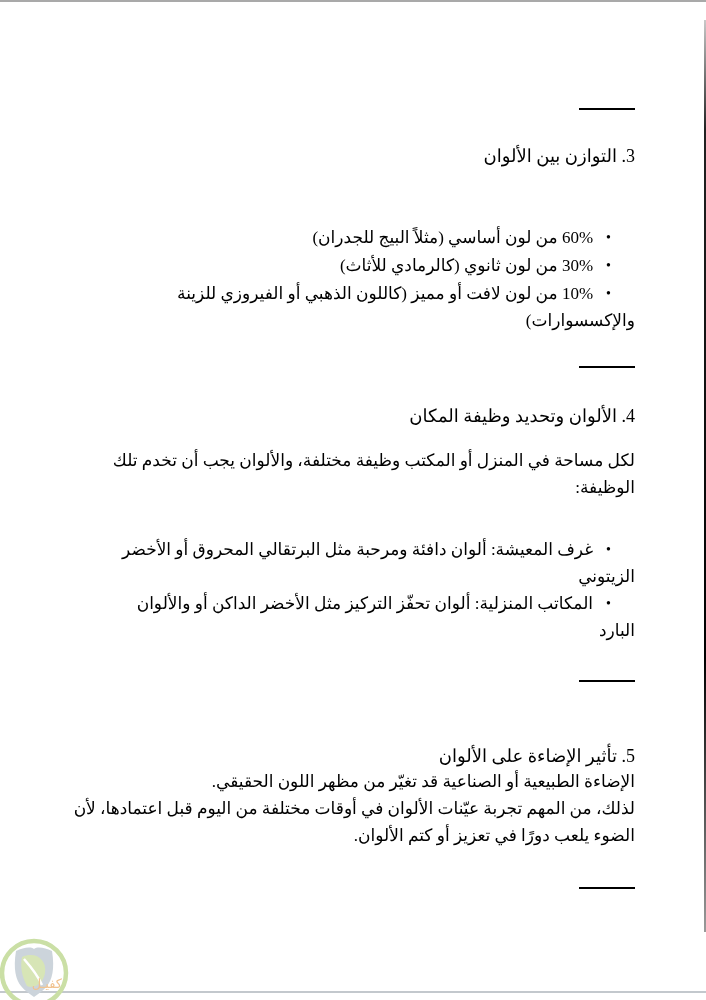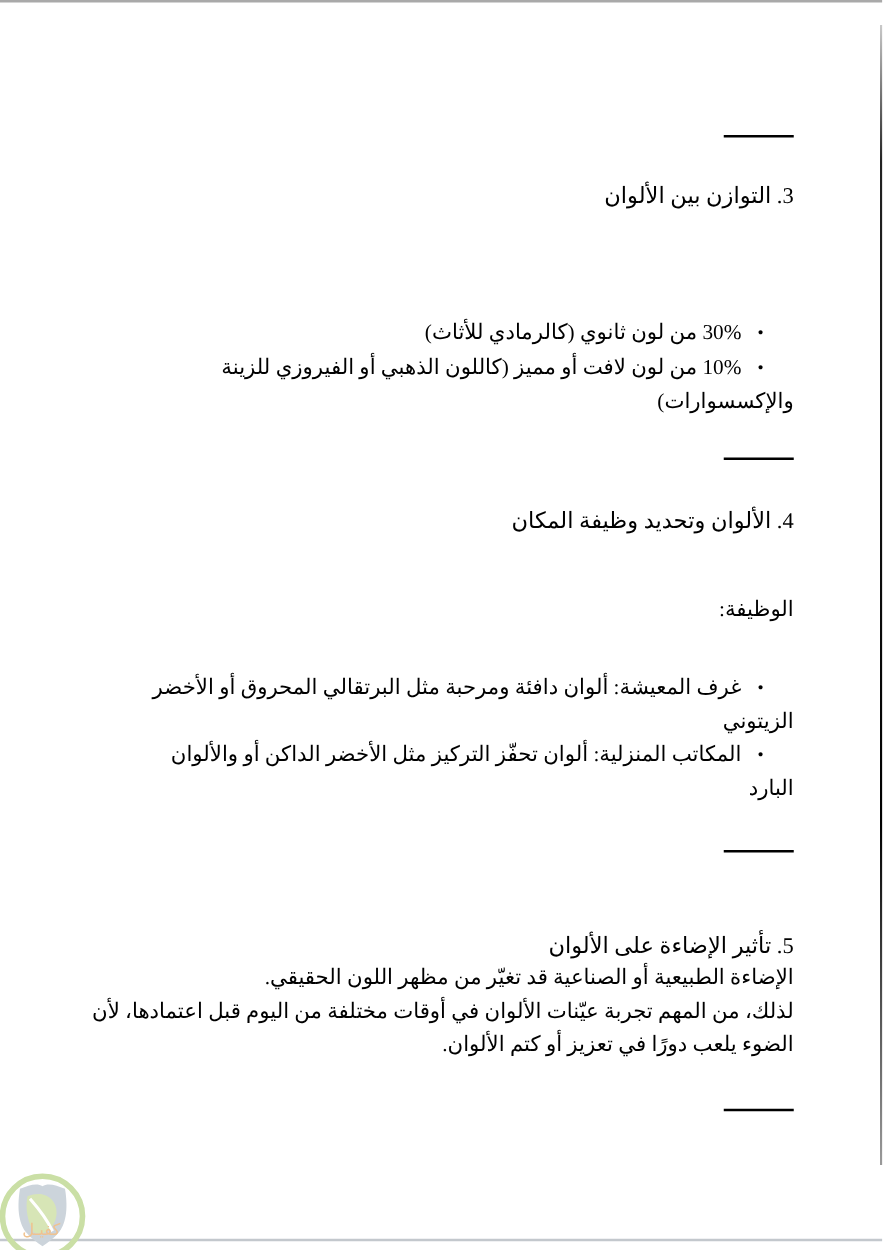--- a/index.html
+++ b/index.html
@@ -14,46 +14,48 @@
   .sep { position:absolute; right:71px; width:56px; height:0; border-top:2px solid #000000; }
   .tline {
     position:absolute; right:71px; direction:rtl; text-align:center;
     white-space:nowrap; font-size:17px; line-height:24px;
   }
   .heading { font-size:18px; font-weight:normal; margin:0; }
   .bline { right:95px; }
   .bullet { display:inline-block; margin-left:13px; font-size:14px; vertical-align:1px; }
   .watermark-svg { position:absolute; left:-10px; top:936px; }
   .watermark-label {
-    position:absolute; left:4px; top:976px; width:58px; text-align:center;
+    position:absolute; left:4px; top:976px; width:58px; 
     font-size:13px; letter-spacing:1px; direction:rtl;
   }
 </style>
 </head>
 <body>
 
 <div class="page">
 
   <div class="top-edge"></div>
   <div class="right-edge"></div>
   <div class="bottom-edge"></div>
 
   <div class="sep" style="top:108px"></div>
 
   <h2 class="tline heading" style="top:144px">3. التوازن بين الألوان</h2>
 
 
+  <div class="tline bline" style="top:226px"><span class="bullet">•</span><span>60% من لون أساسي (مثلاً البيج للجدران)</span></div>
   <div class="tline bline" style="top:254px"><span class="bullet">•</span><span>30% من لون ثانوي (كالرمادي للأثاث)</span></div>
   <div class="tline bline" style="top:282px"><span class="bullet">•</span><span>10% من لون لافت أو مميز (كاللون الذهبي أو الفيروزي للزينة</span></div>
   <div class="tline" style="top:309px">والإكسسوارات)</div>
 
   <div class="sep" style="top:366px"></div>
 
   <h2 class="tline heading" style="top:404px">4. الألوان وتحديد وظيفة المكان</h2>
 
+  <div class="tline" style="top:449px">لكل مساحة في المنزل أو المكتب وظيفة مختلفة، والألوان يجب أن تخدم تلك</div>
   <div class="tline" style="top:476px">الوظيفة:</div>
 
   <div class="tline bline" style="top:538px"><span class="bullet">•</span><span>غرف المعيشة: ألوان دافئة ومرحبة مثل البرتقالي المحروق أو الأخضر</span></div>
   <div class="tline" style="top:565px">الزيتوني</div>
   <div class="tline bline" style="top:592px"><span class="bullet">•</span><span>المكاتب المنزلية: ألوان تحفّز التركيز مثل الأخضر الداكن أو والألوان</span></div>
   <div class="tline" style="top:619px">البارد</div>
 
   <div class="sep" style="top:680px"></div>
 
   <h2 class="tline heading" style="top:744px">5. تأثير الإضاءة على الألوان</h2>

